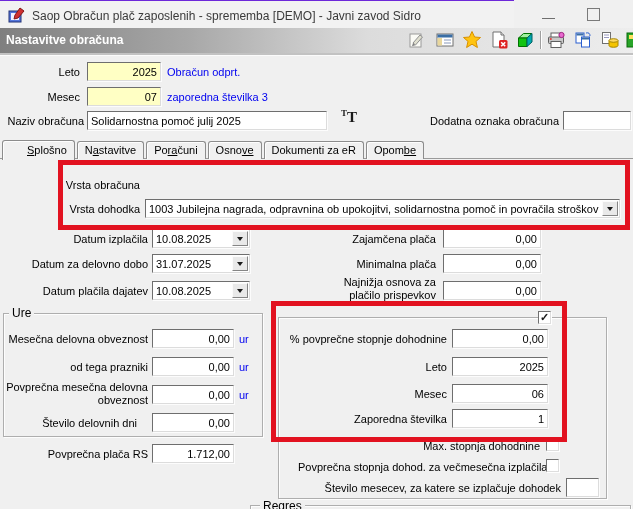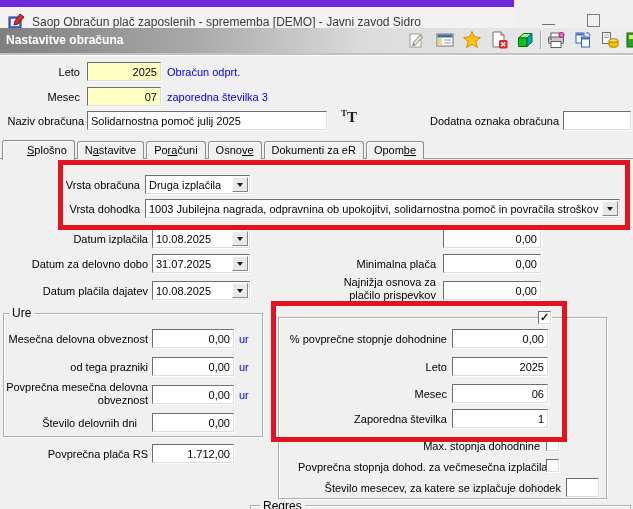--- a/index.html
+++ b/index.html
@@ -2,21 +2,21 @@
 <html style="--annotation-red: #e21220; --status-blue: #0000f0; --input-yellow: #ffffc4;"><head>
 <meta charset="utf-8">
 <style>
   html,body{margin:0;padding:0;}
   #win{
     position:relative; width:633px; height:509px; overflow:hidden;
     background:#f0f0f0; font-family:"Liberation Sans", sans-serif; font-size:11px; color:#000;
   }
   .abs{position:absolute;}
   
-  #titlebar{position:absolute;left:0;top:0;width:514px;height:28px;background:#f2f2f2;border-top:7px solid #6d28d9;box-sizing:border-box;}
+  #titlebar{position:absolute;left:0;top:0;width:514px;height:28px;background:#f2f2f2;border-top:1px solid #6d28d9;box-sizing:border-box;}
   #titletext{position:absolute;left:32px;top:8px;font-size:12px;color:#3a3a3a;white-space:nowrap;}
   .winbtn{position:absolute;top:4px;width:28px;height:20px;}
   
   #appheader{position:absolute;left:0;top:28px;width:633px;height:25px;
     background:linear-gradient(90deg,#7f7f7f 0%,#a8a8a8 30%,#dcdcdc 58%,#ededed 100%);}
   #appheader-title{position:absolute;left:6px;top:0;line-height:25px;font-size:12px;font-weight:bold;color:#ffffff;}
   #headerline{position:absolute;left:0;top:53px;width:633px;height:2px;background:#c2c2c2;border-bottom:1px solid #fbfbfb;}
   .icon{position:absolute;top:30px;width:20px;height:20px;display:block;}
   
   .lbl{position:absolute;font-size:11px;line-height:13px;color:#000;text-align:right;}
@@ -174,34 +174,34 @@
   <div id="tabs">
     <div class="tab active"><span></span><span class="key">S</span><span>plošno</span></div>
     <div class="tab"><span>N</span><span class="key">a</span><span>stavitve</span></div>
     <div class="tab"><span>Po</span><span class="key">ra</span><span>čuni</span></div>
     <div class="tab"><span>Osno</span><span class="key">ve</span><span></span></div>
     <div class="tab"><span>Dokumenti za eR</span><span class="key"></span><span></span></div>
     <div class="tab"><span>Opom</span><span class="key">be</span><span></span></div>
   </div>
 
   <div class="lbl nw" style="left:60px;top:179px;width:80px;">Vrsta obračuna</div>
-  <div class="fld combo" style="left:145px;top:175px;width:105px;"><span>Druga izplačila</span><span class="dd"></span></div>
 
   <div class="lbl nw" style="left:60px;top:203px;width:80px;">Vrsta dohodka</div>
   <div class="fld combo" style="left:145px;top:199px;width:475px;"><span>1003  Jubilejna nagrada, odpravnina ob upokojitvi, solidarnostna pomoč in povračila stroškov</span><span class="dd"></span></div>
 
   <div class="lbl nw" style="left:28px;top:233px;width:120px;">Datum izplačila</div>
   <div class="fld combo" style="left:152px;top:229px;width:98px;"><span>10.08.2025</span><span class="dd"></span></div>
 
   <div class="lbl nw" style="left:28px;top:258px;width:120px;">Datum za delovno dobo</div>
   <div class="fld combo" style="left:152px;top:254px;width:98px;"><span>31.07.2025</span><span class="dd"></span></div>
 
   <div class="lbl nw" style="left:28px;top:285px;width:120px;">Datum plačila dajatev</div>
   <div class="fld combo" style="left:152px;top:281px;width:98px;"><span>10.08.2025</span><span class="dd"></span></div>
 
+  <div class="lbl nw" style="left:316px;top:233px;width:120px;">Zajamčena plača</div>
   <div class="fld num" style="left:443px;top:229px;width:98px;">0,00</div>
 
   <div class="lbl nw" style="left:316px;top:258px;width:120px;">Minimalna plača</div>
   <div class="fld num" style="left:443px;top:254px;width:98px;">0,00</div>
 
   <div class="lbl" style="left:316px;top:276px;width:120px;">Najnižja osnova za plačilo prispevkov</div>
   <div class="fld num" style="left:443px;top:281px;width:98px;">0,00</div>
 
   <div class="group" style="left:3px;top:313px;width:260px;height:124px;"></div>
   <div class="grouplabel" style="left:9px;top:307px;">Ure</div>

